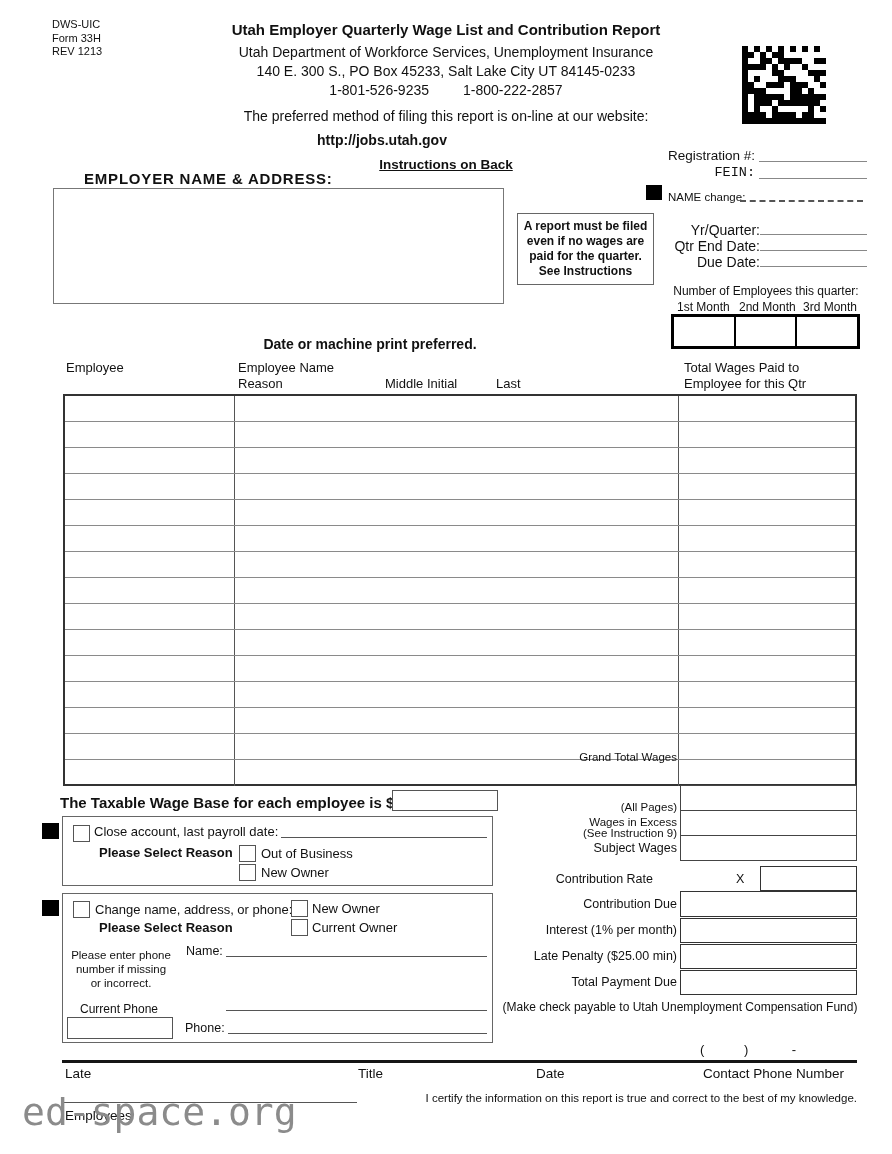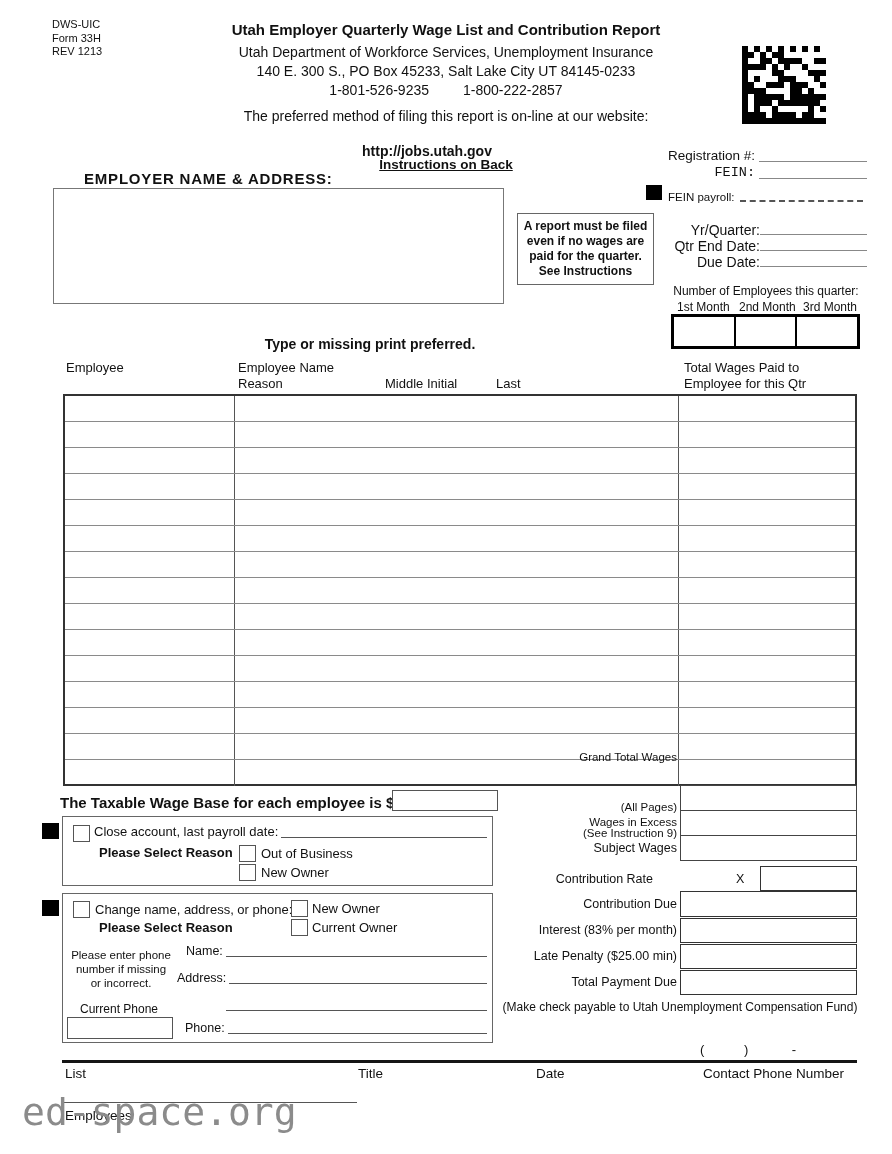--- a/index.html
+++ b/index.html
@@ -56,21 +56,21 @@
   </div>
 
   <div class="abs c b f15" style="left:0;top:21px;width:892px;">Utah Employer Quarterly Wage List and Contribution Report</div>
   <div class="abs c f14" style="left:0;top:44px;width:892px;">Utah Department of Workforce Services, Unemployment Insurance</div>
   <div class="abs c f14" style="left:0;top:63px;width:892px;">140 E. 300 S., PO Box 45233, Salt Lake City UT  84145-0233</div>
   <div class="abs f14" style="left:0;top:82px;width:892px;display:flex;justify-content:center;gap:34px;">
     <span>1-801-526-9235</span>
     <span>1-800-222-2857</span>
   </div>
   <div class="abs c f14" style="left:0;top:108px;width:892px;">The preferred method of filing this report is on-line at our website:</div>
-  <div class="abs c b f14" style="left:0;top:143px;width:764px;padding-left:45px;">http://jobs.utah.gov</div>
+  <div class="abs c b f14" style="left:0;top:132px;width:764px;">http://jobs.utah.gov</div>
   <div class="abs c f135 ulink" style="left:0;top:157px;width:892px;">Instructions on Back</div>
 
   <div class="abs barcode" style="left:742px;top:46px;width:84px;height:78px;">
       <i style="left:0px;top:0px"></i>
       <i style="left:12px;top:0px"></i>
       <i style="left:24px;top:0px"></i>
       <i style="left:36px;top:0px"></i>
       <i style="left:48px;top:0px"></i>
       <i style="left:60px;top:0px"></i>
       <i style="left:72px;top:0px"></i>
@@ -175,21 +175,21 @@
       <i style="left:66px;top:72px"></i>
       <i style="left:72px;top:72px"></i>
       <i style="left:78px;top:72px"></i>
     </div>
 
   <div class="abs r f135" style="left:560px;top:148px;width:195px;">Registration #:</div>
   <div class="abs line" style="left:759px;top:148px;width:108px;height:13px;"></div>
   <div class="abs r f135" style="left:560px;top:165px;width:195px;font-family:Liberation Mono, monospace;">FEIN:</div>
   <div class="abs line" style="left:759px;top:165px;width:108px;height:13px;"></div>
   <div class="abs sq" style="left:646px;top:185px;width:16px;height:15px;"></div>
-  <div class="abs f115" style="left:668px;top:190px;">FEIN payroll:</div>
+  <div class="abs f115" style="left:668px;top:190px;">NAME change:</div>
   <div class="abs dline" style="left:740px;top:188px;width:123px;height:12px;"></div>
 
   <div class="abs b f15" style="left:84px;top:170px;letter-spacing:0.8px;">EMPLOYER NAME &amp; ADDRESS:</div>
   <div class="abs box" style="left:53px;top:188px;width:451px;height:116px;border-color:#777;"></div>
 
   <div class="abs box" style="left:517px;top:213px;width:137px;height:72px;padding-top:5px;">
     <div class="c b f12">A report must be filed</div>
     <div class="c b f12">even if no wages are</div>
     <div class="c b f12">paid for the quarter.</div>
     <div class="c b f12">See Instructions</div>
@@ -205,21 +205,21 @@
   <div class="abs c f12" style="left:656px;top:284px;width:220px;">Number of Employees this quarter:</div>
   <div class="abs f12" style="left:677px;top:300px;">1st Month</div>
   <div class="abs f12" style="left:739px;top:300px;">2nd Month</div>
   <div class="abs f12" style="left:803px;top:300px;">3rd Month</div>
   <div class="abs mbox" style="left:671px;top:314px;width:189px;height:35px;">
     <div class="mcell"></div>
     <div class="mcell m2"></div>
     <div class="mcell"></div>
   </div>
 
-  <div class="abs c b f14" style="left:0;top:336px;width:740px;">Type or missing print preferred.</div>
+  <div class="abs c b f14" style="left:0;top:336px;width:740px;">Date or machine print preferred.</div>
 
   <div class="abs f13" style="left:66px;top:360px;">Employee</div>
   <div class="abs f13" style="left:66px;top:392px;">Social Security Number</div>
   <div class="abs f13" style="left:238px;top:360px;">Employee Name</div>
   <div class="abs f13" style="left:238px;top:376px;">Reason</div>
   <div class="abs f13" style="left:385px;top:376px;">Middle Initial</div>
   <div class="abs f13" style="left:496px;top:376px;">Last</div>
   <div class="abs f13" style="left:684px;top:360px;">Total Wages Paid to</div>
   <div class="abs f13" style="left:684px;top:376px;">Employee for this Qtr</div>
 
@@ -330,24 +330,20 @@
   <div class="abs c f115" style="left:64px;top:948px;width:114px;">
     <div>Please enter phone</div>
     <div>number if missing</div>
     <div>or incorrect.</div>
   </div>
 
   <div class="abs fillrow f125" style="left:186px;top:944px;width:301px;">
     <span>Name:</span>
     <span class="fl"></span>
   </div>
-  <div class="abs fillrow f125" style="left:177px;top:971px;width:310px;">
-    <span>Address:</span>
-    <span class="fl"></span>
-  </div>
   <div class="abs line" style="left:226px;top:998px;width:261px;height:12px;border-color:#555;"></div>
   <div class="abs f12" style="left:80px;top:1002px;">Current Phone</div>
   <div class="abs box" style="left:67px;top:1017px;width:106px;height:22px;border-color:#555;"></div>
   <div class="abs fillrow f125" style="left:185px;top:1021px;width:302px;">
     <span>Phone:</span>
     <span class="fl"></span>
   </div>
 
   <div class="abs r f115" style="left:460px;top:750px;width:217px;">Grand Total Wages</div>
   <div class="abs r f115" style="left:460px;top:800px;width:217px;">(All Pages)</div>
@@ -360,32 +356,33 @@
     <div class="stack-cell"></div>
     <div class="stack-cell"></div>
   </div>
 
   <div class="abs r f125" style="left:436px;top:872px;width:217px;">Contribution Rate</div>
   <div class="abs f125" style="left:736px;top:872px;">X</div>
   <div class="abs tbox" style="left:760px;top:866px;width:97px;height:25px;"></div>
 
   <div class="abs r f125" style="left:460px;top:897px;width:217px;">Contribution Due</div>
   <div class="abs tbox" style="left:680px;top:891px;width:177px;height:26px;"></div>
-  <div class="abs r f125" style="left:460px;top:923px;width:217px;">Interest (83% per month)</div>
+  <div class="abs r f125" style="left:460px;top:923px;width:217px;">Interest (1% per month)</div>
   <div class="abs tbox" style="left:680px;top:918px;width:177px;height:25px;"></div>
   <div class="abs r f125" style="left:460px;top:949px;width:217px;">Late Penalty ($25.00 min)</div>
   <div class="abs tbox" style="left:680px;top:944px;width:177px;height:25px;"></div>
   <div class="abs r f125" style="left:460px;top:975px;width:217px;">Total Payment Due</div>
   <div class="abs tbox" style="left:680px;top:970px;width:177px;height:25px;"></div>
 
   <div class="abs c f12" style="left:500px;top:1000px;width:360px;">(Make check payable to Utah Unemployment Compensation Fund)</div>
 
   <div class="abs f13 pre" style="left:700px;top:1042px;">(           )            -</div>
   <div class="abs thick" style="left:62px;top:1060px;width:795px;height:3px;"></div>
-  <div class="abs f135" style="left:65px;top:1066px;">List</div>
+  <div class="abs f135" style="left:65px;top:1066px;">Late</div>
   <div class="abs f135" style="left:358px;top:1066px;">Title</div>
   <div class="abs f135" style="left:536px;top:1066px;">Date</div>
   <div class="abs f135" style="left:703px;top:1066px;">Contact Phone Number</div>
+  <div class="abs r f115" style="left:410px;top:1091px;width:447px;">I certify the information on this report is true and correct to the best of my knowledge.</div>
   <div class="abs line" style="left:62px;top:1089px;width:295px;height:13px;border-color:#555;"></div>
   <div class="abs f135" style="left:65px;top:1108px;">Employees</div>
   <div class="abs watermark" style="left:22px;top:1090px;">ed-space.org</div>
 
 </div>
 
 </body></html>

